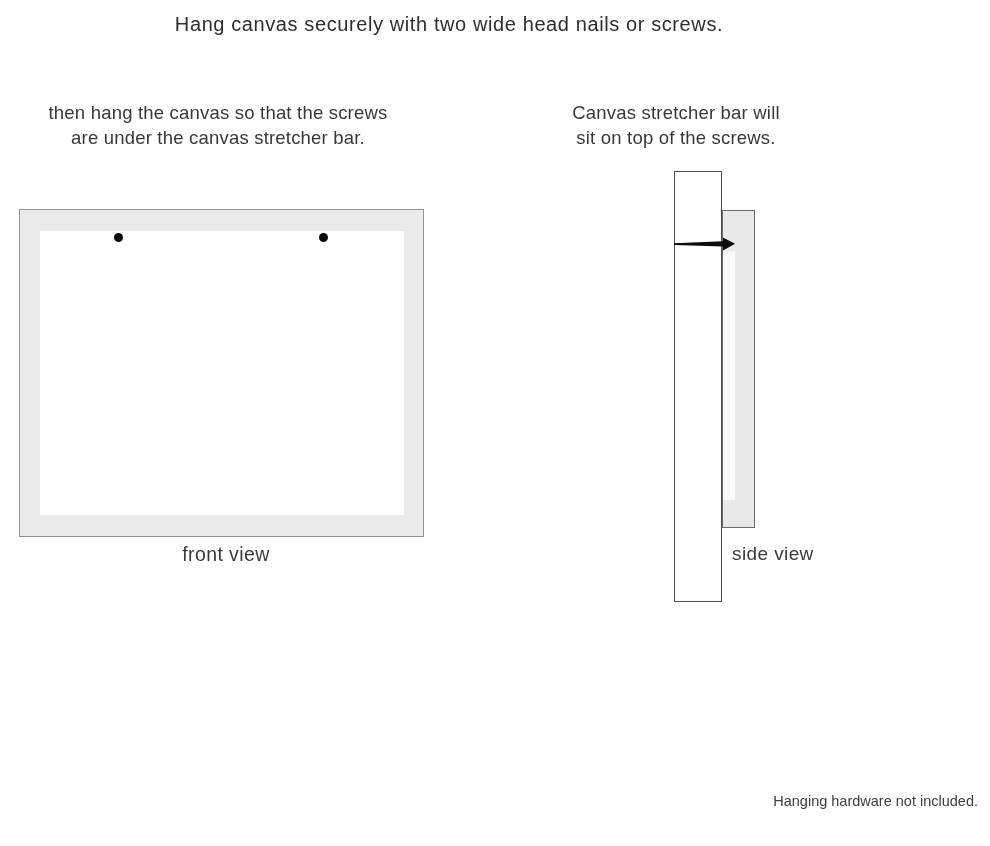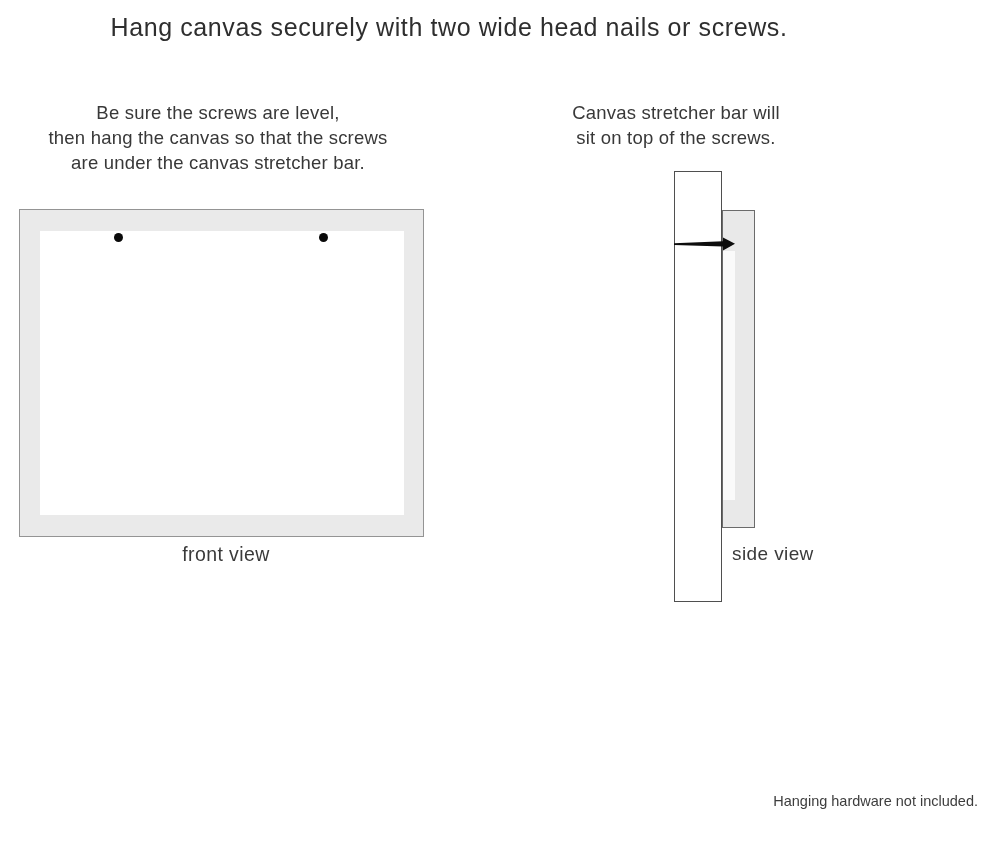--- a/index.html
+++ b/index.html
@@ -15,21 +15,21 @@
     overflow: hidden;
     font-family: "Liberation Sans", "DejaVu Sans", sans-serif;
     color: #383838;
   }
   .title {
     position: absolute;
     top: 13px;
     left: 449px;
     transform: translateX(-50%);
     white-space: nowrap;
-    font-size: 25px;
+    font-size: 20px;
     font-weight: 300;
     letter-spacing: 0.6px;
     color: #2e2e2e;
   }
   .para {
     position: absolute;
     top: 100px;
     text-align: center;
     font-size: 18.5px;
     font-weight: 300;
@@ -127,21 +127,20 @@
   }
 </style>
 </head>
 <body>
 
 <div class="root">
 
   <div class="title">Hang canvas securely with two wide head nails or screws.</div>
 
   <div class="para front-text">
-    <div>Be sure the screws are level,</div>
     <div>then hang the canvas so that the screws</div>
     <div>are under the canvas stretcher bar.</div>
   </div>
 
   <div class="para side-text">
     <div>Canvas stretcher bar will</div>
     <div>sit on top of the screws.</div>
   </div>
 
   <div class="front-frame">

